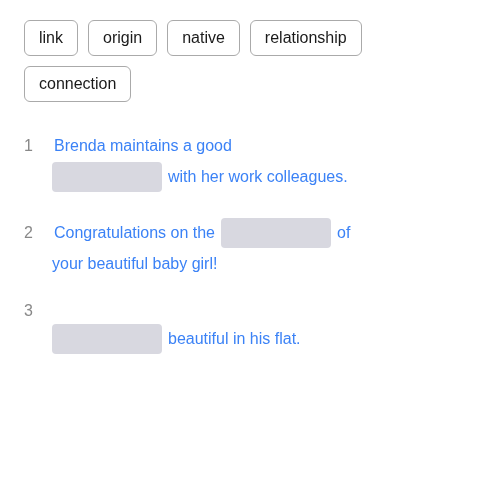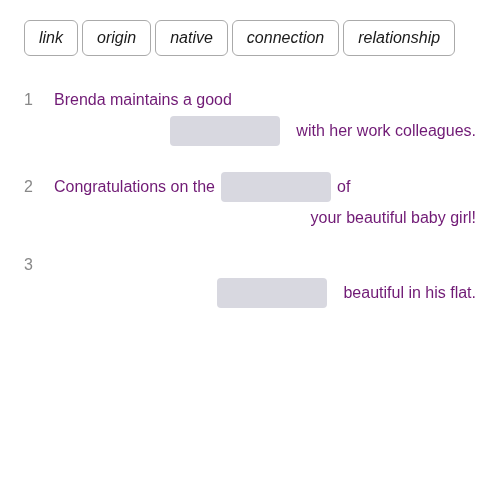--- a/index.html
+++ b/index.html
@@ -14,23 +14,22 @@
       font-size: 16px;
       color: #1a1a1a;
       width: 500px;
       min-height: 500px;
       padding: 20px 24px;
     }
 
     .word-options {
       display: flex;
       flex-wrap: wrap;
-      gap: 4px;
+      gap: 10px;
       margin-bottom: 32px;
-      font-style: italic;
     }
 
     .word-chip {
       border: 1.5px solid #aaaaaa;
       border-radius: 6px;
       padding: 8px 14px;
       font-size: 16px;
       color: #1a1a1a;
       background: #ffffff;
       cursor: pointer;
@@ -58,51 +57,50 @@
 
     .exercise-number {
       color: #888888;
       font-size: 16px;
       min-width: 20px;
       margin-right: 4px;
     }
 
     .exercise-text {
       font-size: 16px;
-      color: #701a75;
+      color: #3b82f6;
       line-height: 1.5;
     }
 
     .answer-blank {
       display: inline-block;
       width: 110px;
       height: 30px;
       background: #d8d8e0;
       border-radius: 4px;
       vertical-align: middle;
     }
 
     .exercise-row-2 {
       display: flex;
       align-items: center;
       flex-wrap: wrap;
-      gap: 16px;
+      gap: 6px;
       padding-left: 28px;
-      justify-content: flex-end;
     }
   </style>
 </head>
 <body>
 
 <div class="word-options">
 <div class="word-chip">link</div>
     <div class="word-chip">origin</div>
     <div class="word-chip">native</div>
+    <div class="word-chip">relationship</div>
     <div class="word-chip">connection</div>
-    <div class="word-chip">relationship</div>
   </div>
 
 <div class="exercises">
 
   <div class="exercise-item">
     <div class="exercise-row">
       <span class="exercise-number">1</span>
       <span class="exercise-text">Brenda maintains a good</span>
     </div>
     <div class="exercise-row-2">

